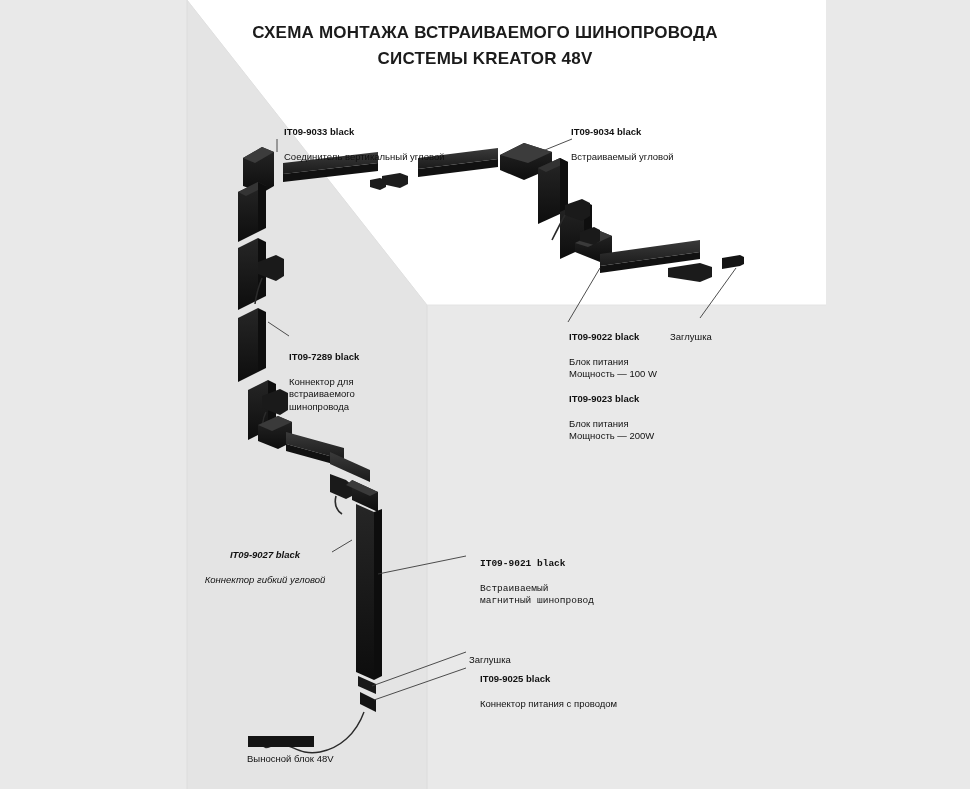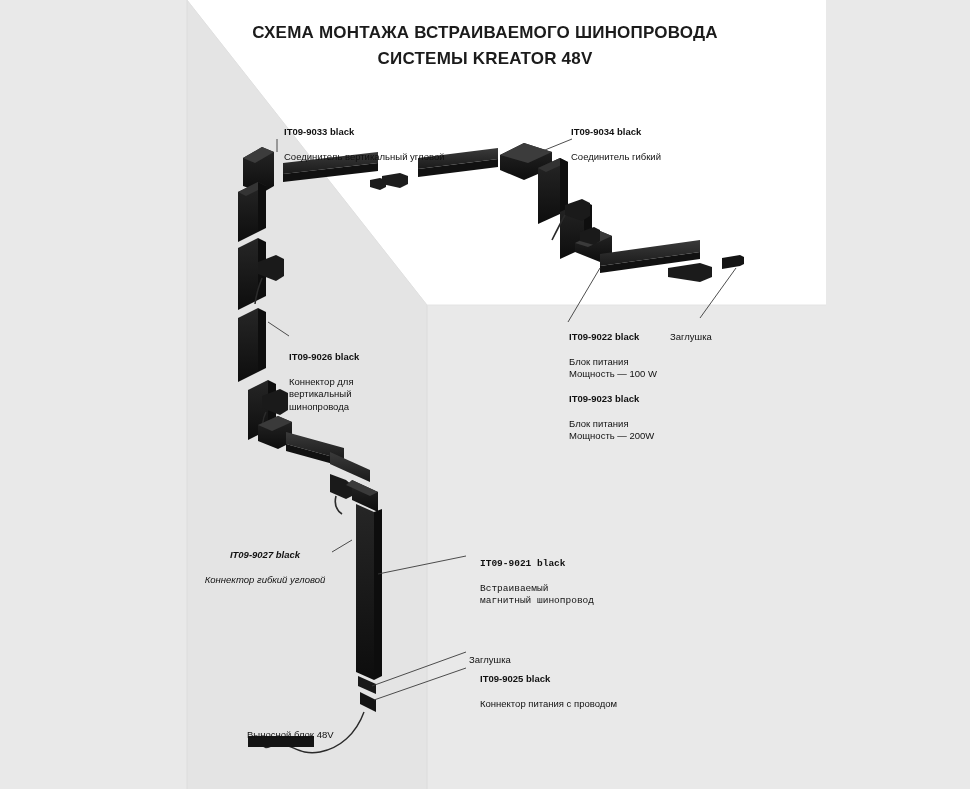--- a/index.html
+++ b/index.html
@@ -220,27 +220,27 @@
     <div>СИСТЕМЫ KREATOR 48V</div>
   </div>
 
   <div class="label" style="left:277px; top:113px;margin-left:7px;">
     <div class="code">IT09-9033 black</div>
     <div>Соединитель вертикальный угловой</div>
   </div>
 
   <div class="label" style="left:571px; top:113px;">
     <div class="code">IT09-9034 black</div>
-    <div>Соединитель гибкий</div>
+    <div>Встраиваемый угловой</div>
   </div>
 
   <div class="label" style="left:289px; top:338px;">
-    <div class="code">IT09-9026 black</div>
+    <div class="code">IT09-7289 black</div>
     <div>Коннектор  для
-вертикальный
+встраиваемого
 шинопровода</div>
   </div>
 
   <div class="label" style="left:569px; top:318px;">
     <div class="code">IT09-9022 black</div>
     <div>Блок питания
 Мощность — 100 W</div>
   </div>
 
   <div class="label" style="left:569px; top:380px;">
@@ -266,17 +266,17 @@
 
   <div class="label" style="left:469px; top:641px;">
     <div>Заглушка</div>
   </div>
 
   <div class="label" style="left:480px; top:660px;">
     <div class="code">IT09-9025 black</div>
     <div>Коннектор питания с проводом</div>
   </div>
 
-  <div class="label" style="left:247px; top:716px;">
+  <div class="label" style="left:247px; top:740px;">
     <div>Выносной блок 48V</div>
   </div>
 
 </div>
 
 </body></html>

